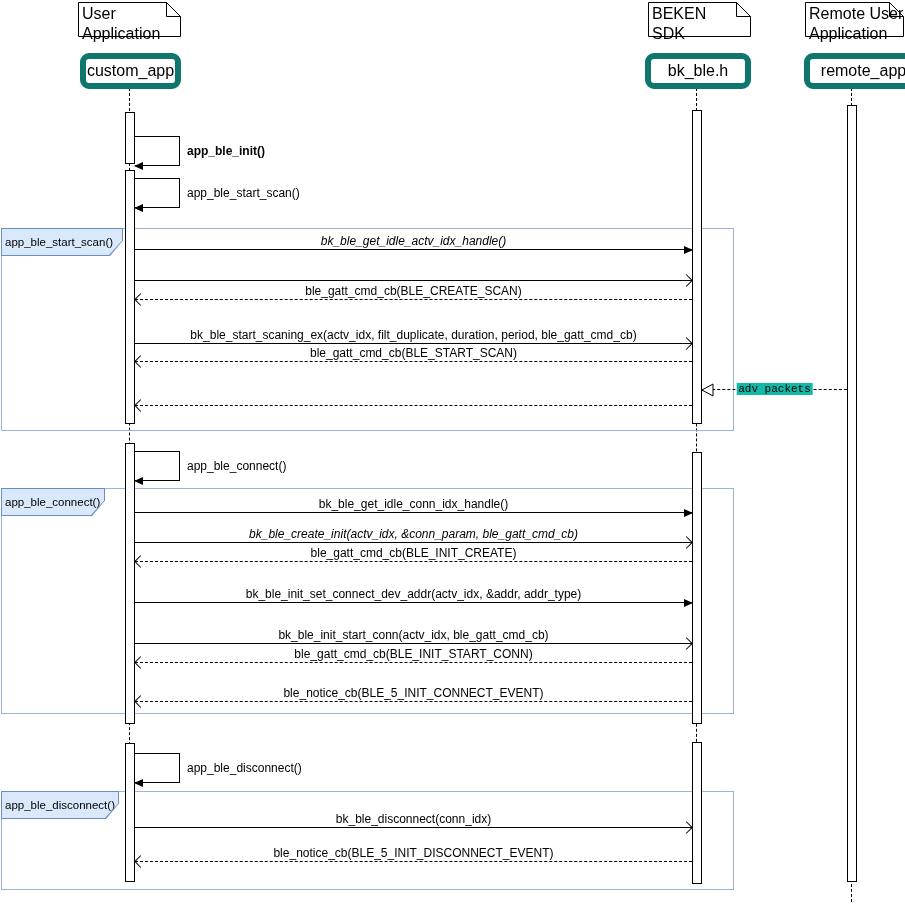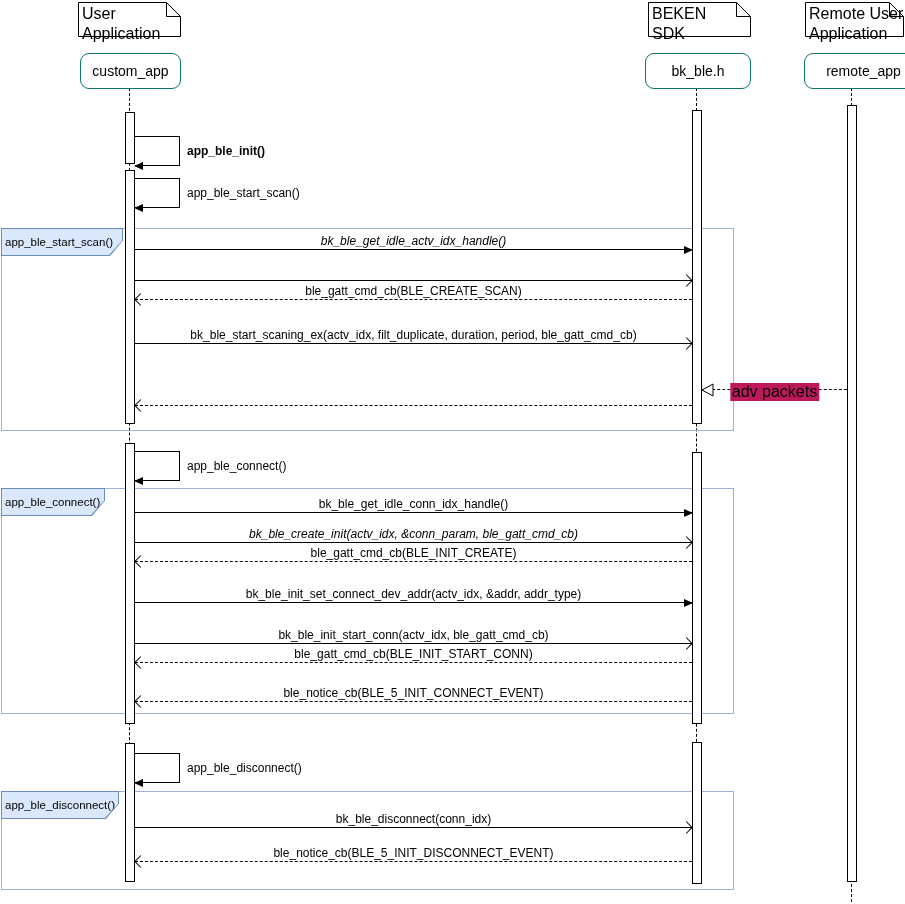--- a/index.html
+++ b/index.html
@@ -7,23 +7,23 @@
     position:relative; width:905px; height:904px; background:#ffffff;
     font-family:"Liberation Sans","DejaVu Sans",sans-serif; color:#000;
     overflow:hidden;
   }
   
   .note { position:absolute; z-index:6; }
   .note svg { position:absolute; left:0; top:0; }
   .note-text { position:absolute; left:4px; top:2px; font-size:16px; line-height:1.28; white-space:pre-line; }
   
   .participant {
-    position:absolute; top:53px; height:36px; background:#fff; border:1px solid #0f766e;
+    position:absolute; top:53px; height:36px; background:#fff; border:6px solid #0f766e;
     border-radius:9px; display:flex; align-items:center; justify-content:center;
-    font-size:14px; z-index:6; box-sizing:border-box;
+    font-size:16px; z-index:6; box-sizing:border-box;
   }
   
   .lifeline { position:absolute; width:0; border-left:1px dashed #000; z-index:1; }
   
   .activation { position:absolute; width:8px; background:#fff; border:1px solid #000; z-index:3; }
   
   .frame { position:absolute; left:1px; width:733px; border:1px solid #9cb3d9; z-index:2; box-sizing:border-box; }
   .flabel { position:absolute; left:1px; height:28px; z-index:5; background:#6c8ebf;
     clip-path:polygon(0 0,100% 0,100% 45%,calc(100% - 13px) 100%,0 100%); }
   .flabel-inner { position:absolute; inset:1px; background:#dae8fc;
@@ -43,21 +43,21 @@
   .ah-left-open { position:absolute; left:1px; bottom:-4px; width:8px; height:8px;
     border-top:1.2px solid #000; border-left:1.2px solid #000; transform:rotate(-45deg); }
   
   .selfmsg { position:absolute; left:135px; width:45px; height:30px; z-index:4; }
   .selfmsg .loop { position:absolute; inset:0; border:1px solid #000; border-left:none; }
   .selfmsg-label { position:absolute; left:52px; top:50%; transform:translateY(-50%); font-size:12px; white-space:nowrap; }
   
   .advmsg { position:absolute; left:702px; width:145px; height:16px; z-index:4; }
   .advmsg .adv-line { position:absolute; left:0; right:0; top:7px; border-top:1px dashed #000; }
   .advmsg .adv-label { position:absolute; left:50%; top:1px; transform:translateX(-50%);
-    background:#be185d; padding:0 2px; font-size:16px; white-space:nowrap; }
+    background:#14b8a6; padding:0 2px; font-size:11px; white-space:nowrap;font-family:Liberation Mono, monospace; }
   .advmsg svg { position:absolute; left:-1px; top:1px; }
 </style>
 </head>
 <body>
 
 <div id="canvas">
 
   <div class="lifeline" style="left:129px;top:88px;height:792px;"></div>
   <div class="lifeline" style="left:696px;top:88px;height:794px;"></div>
   <div class="lifeline" style="left:851px;top:88px;height:814px;"></div>
@@ -153,20 +153,25 @@
   <div class="msg" style="top:327px;">
     <div class="msg-label">bk_ble_start_scaning_ex(actv_idx, filt_duplicate, duration, period, ble_gatt_cmd_cb)</div>
     <div class="msg-line"></div>
     <span class="ah-right-open"></span>
   </div>
   <div class="msg" style="top:283px;">
     <div class="msg-label">ble_gatt_cmd_cb(BLE_CREATE_SCAN)</div>
     <div class="msg-line dashed"></div>
     <span class="ah-left-open"></span>
   </div>
+  <div class="msg" style="top:345px;">
+    <div class="msg-label">ble_gatt_cmd_cb(BLE_START_SCAN)</div>
+    <div class="msg-line dashed"></div>
+    <span class="ah-left-open"></span>
+  </div>
   <div class="msg" style="top:389px;">
     <div class="msg-line dashed"></div>
     <span class="ah-left-open"></span>
   </div>
 
   <div class="advmsg" style="top:382px;">
     <div class="adv-line"></div>
     <svg width="13" height="14">
       <polygon points="12,1 1,7 12,13" fill="#fff" stroke="#000" stroke-width="1"></polygon>
     </svg>

